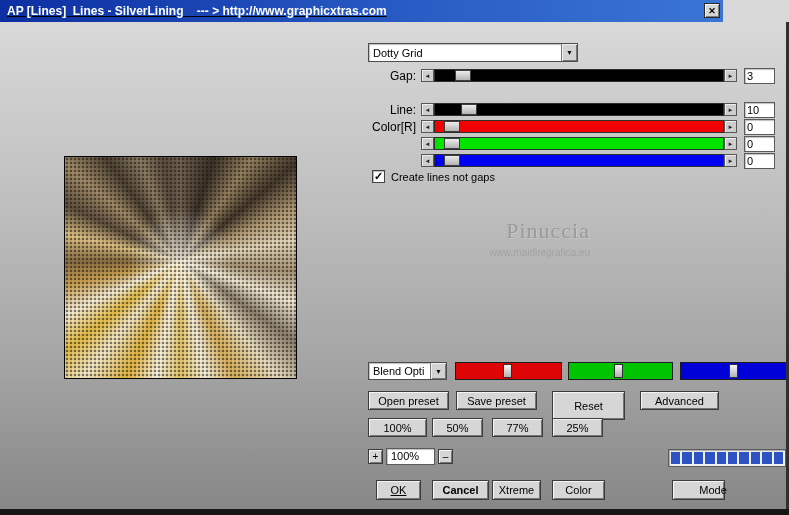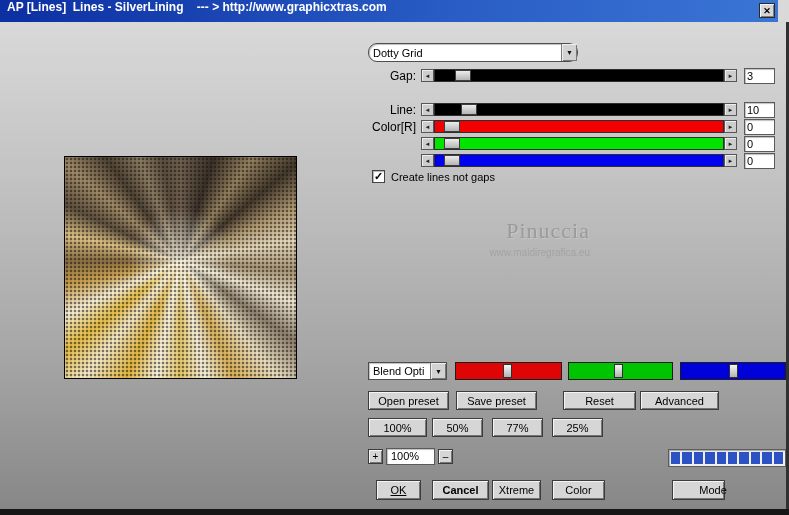--- a/index.html
+++ b/index.html
@@ -4,23 +4,23 @@
 <style>
   * { box-sizing: border-box; margin: 0; padding: 0; }
   html,body { width: 789px; height: 515px; }
   body { font-family: "Liberation Sans", sans-serif; }
   .window {
     position: relative; width: 789px; height: 515px; overflow: hidden;
     background: linear-gradient(180deg, #d9d9d9 4%, #c2c2c2 35%, #a5a5a5 70%, #868686 100%);
   }
   
   .titlebar {
-    position: absolute; left: 0; top: 0; width: 778px; height: 22px;
+    position: absolute; left: 0; top: 0; width: 723px; height: 22px;
     background: linear-gradient(90deg, #0c2fa2 0%, #2a5ec6 60%, #3a75d4 100%);
-    display: flex; 
+    display: flex; align-items: center; text-decoration: underline;
   }
   .title-text { color: #fff; font-weight: bold; font-size: 12px; padding-left: 7px; white-space: pre; }
   .close-btn {
     position: absolute; right: 3px; top: 3px; width: 16px; height: 15px;
     background: #d6d6d6; border: 1px solid #2a2a2a;
     box-shadow: inset 1px 1px 0 #f6f6f6, inset -1px -1px 0 #7d7d7d;
     display: flex; align-items: center; justify-content: center;
     font-size: 9px; font-weight: bold; color: #000; cursor: default;
   }
   
@@ -53,21 +53,21 @@
     position: absolute; background: #fff; border: 1px solid #4d4d4d;
     box-shadow: inset 1px 1px 1px rgba(0,0,0,0.25);
     display: flex; align-items: center;
   }
   .combo-text { flex: 1; font-size: 11px; padding-left: 4px; white-space: nowrap; overflow: hidden; color: #000; }
   .combo-btn {
     width: 16px; height: 100%; background: #d2d2d2; border-left: 1px solid #7a7a7a;
     box-shadow: inset 1px 1px 0 #efefef, inset -1px -1px 0 #767676;
     display: flex; align-items: center; justify-content: center; font-size: 7px; color: #111;
   }
-  .combo.preset { left: 368px; top: 43px; width: 210px; height: 19px; border-radius: 9px; }
+  .combo.preset { left: 368px; top: 43px; width: 210px; height: 19px; }
   .combo.blend  { left: 368px; top: 362px; width: 79px;  height: 18px; }
 
   
   .srow { position: absolute; left: 0; width: 789px; height: 15px; }
   .slabel { position: absolute; left: 330px; top: 0; width: 86px; text-align: right; font-size: 12px; line-height: 14px; color: #000; }
   .sctrl { position: absolute; left: 421px; top: 0; width: 316px; height: 13px; display: flex; }
   .sarr {
     flex: 0 0 13px; width: 13px; height: 13px; background: #cdcdcd;
     border: 1px solid #565656; box-shadow: inset 1px 1px 0 #eee;
     display: flex; align-items: center; justify-content: center; font-size: 6px; color: #222;
@@ -257,21 +257,21 @@
   </div>
   <div class="cbar green" style="background-color: rgb(0, 196, 0);">
     <div class="cthumb" style="left: 44%;"></div>
   </div>
   <div class="cbar blue" style="background-color: rgb(0, 0, 216);">
     <div class="cthumb" style="left: 46%;"></div>
   </div>
 
   <button class="btn" style="left:368px; top:391px; width:81px; height:19px;">Open preset</button>
   <button class="btn" style="left:456px; top:391px; width:81px; height:19px;">Save preset</button>
-  <button class="btn" style="left:552px; top:391px; width:73px; height:19px;margin-left:11px;">Reset</button>
+  <button class="btn" style="left:552px; top:391px; width:73px; height:29px;">Reset</button>
   <button class="btn" style="left:640px; top:391px; width:79px; height:19px;">Advanced</button>
 
   <button class="btn" style="left:368px; top:418px; width:59px; height:19px;">100%</button>
   <button class="btn" style="left:432px; top:418px; width:51px; height:19px;">50%</button>
   <button class="btn" style="left:492px; top:418px; width:51px; height:19px;">77%</button>
   <button class="btn" style="left:552px; top:418px; width:51px; height:19px;">25%</button>
 
   <button class="btn" style="left:368px; top:449px; width:15px; height:15px; font-size:10px;">+</button>
   <div class="zoomval">100%</div>
   <button class="btn" style="left:438px; top:449px; width:15px; height:15px; font-size:10px;">–</button>

